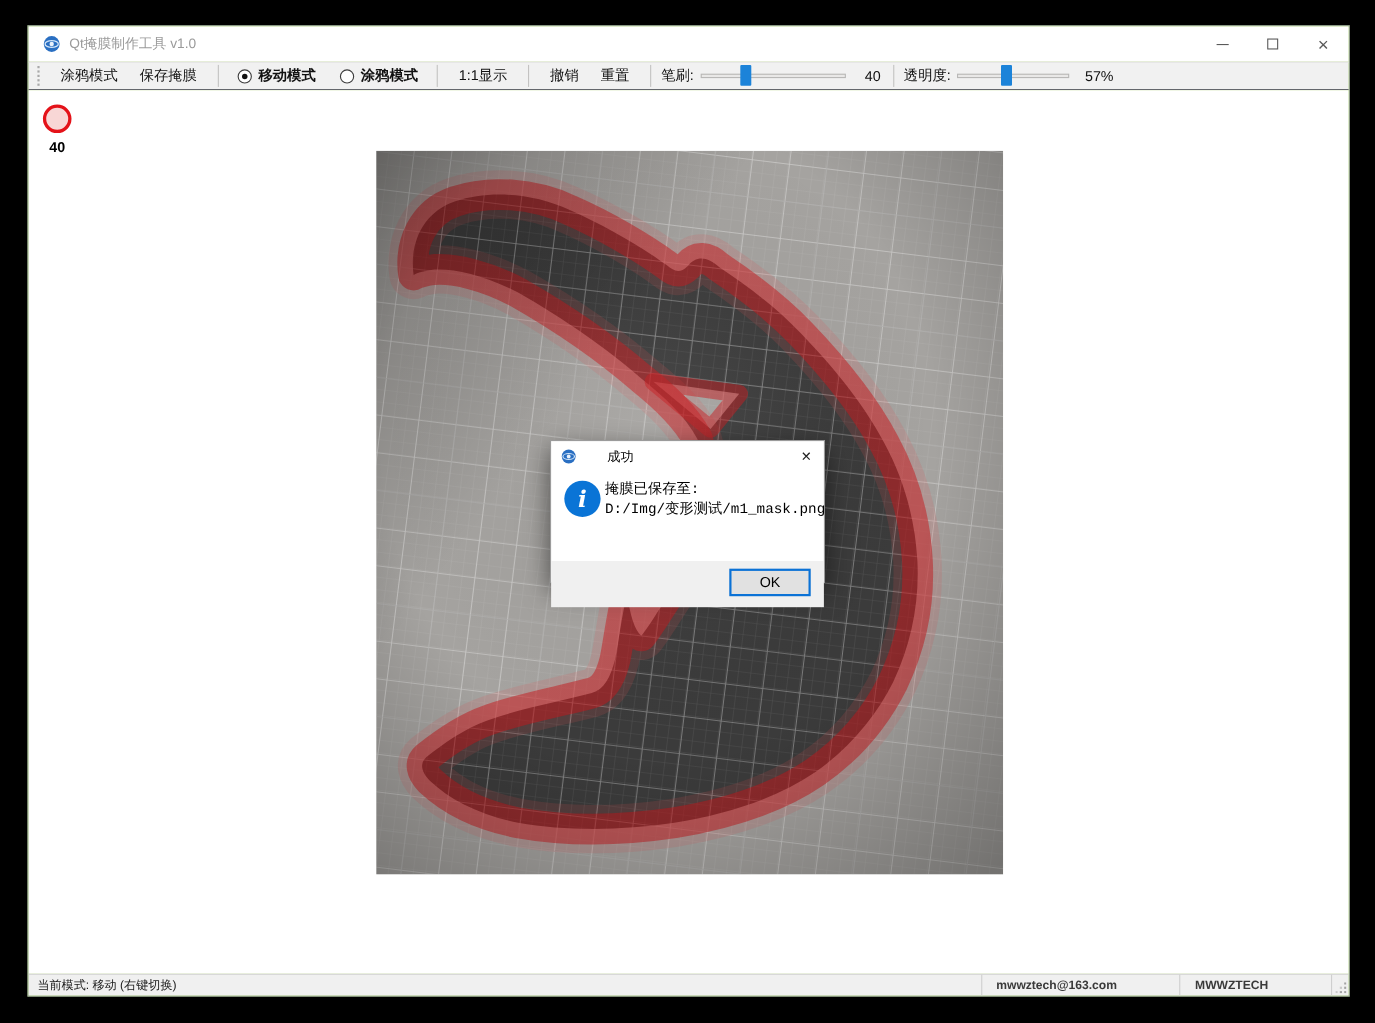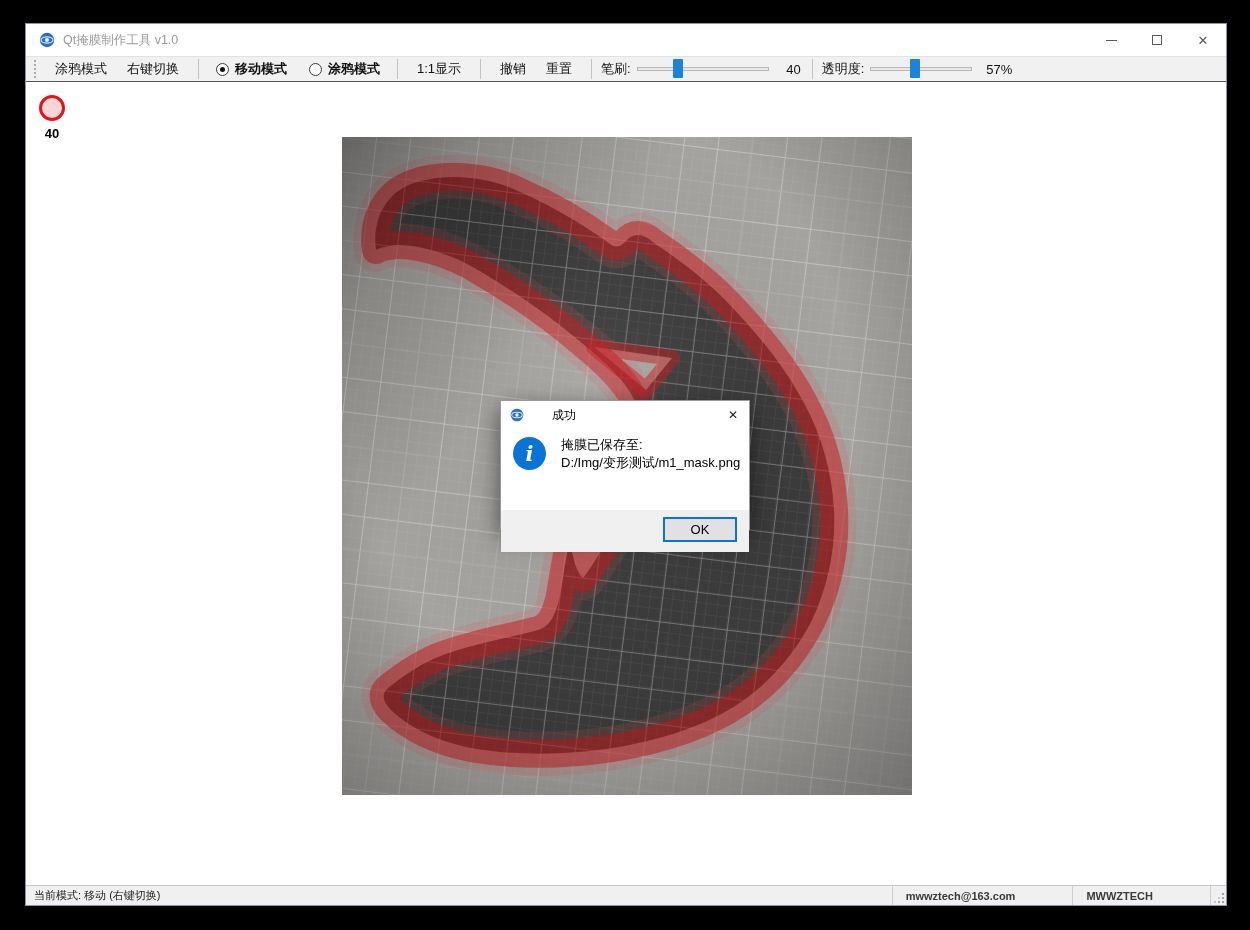--- a/index.html
+++ b/index.html
@@ -45,21 +45,21 @@
     background:#fff; border:1px solid #9b9b9b; box-shadow:0 8px 22px rgba(0,0,0,0.55);
     display:flex; flex-direction:column; font-size:13px;
   }
   .dlg-titlebar { height:28px; display:flex; align-items:center; flex:0 0 auto;gap:21px; }
   .dlg-icon { margin-left:9px; width:14px; height:14px; }
   .dlg-title { margin-left:7px; font-size:12px; color:#000; }
   .dlg-close { margin-left:auto; width:32px; height:28px; display:flex; align-items:center; justify-content:center; color:#222; font-size:12px; }
   .dlg-body { flex:1; display:flex; padding:6px 10px 0 12px; }
   .info-icon { width:33px; height:33px; border-radius:50%; background:#0a74d6; color:#fff; display:flex; align-items:center; justify-content:center;
                font-family:"DejaVu Serif","Liberation Serif",serif; font-size:21px; font-weight:bold; font-style:italic; flex:0 0 auto; margin-top:2px; }
-  .dlg-text { margin-left:15px; line-height:18px; color:#000; padding-top:1px; white-space:nowrap; }
+  .dlg-text { margin-left:4px; line-height:18px; color:#000; padding-top:1px; white-space:nowrap;font-family:Liberation Mono, monospace; }
   .dlg-footer { height:42px; background:#f0f0f0; position:relative; flex:0 0 auto;margin-top:38px; }
   .ok-btn { position:absolute; right:12px; top:7px; width:74px; height:25px; background:#e1e1e1; border:2px solid #0b72d6;
             display:flex; align-items:center; justify-content:center; font-size:13px; color:#000; }
   
   .statusbar { height:20px; background:#f0f0f0; border-top:1px solid #c9c9c9; display:flex; align-items:center; font-size:11px; color:#1a1a1a; flex:0 0 auto; }
   .sb-mode { padding-left:8px; }
   .sb-right { margin-left:auto; display:flex; align-items:center; height:100%;gap:44px; }
   .sb-panel { padding:0 13px; font-weight:bold; color:#3a3a3a; border-left:1px solid #cfcfcf; height:100%; display:flex; align-items:center; }
   .sb-grip { width:16px; height:100%; border-left:1px solid #cfcfcf; display:flex; align-items:flex-end; justify-content:flex-end; padding:0 2px 2px 0; }
 </style>
@@ -81,21 +81,21 @@
       </span>
     <span class="win-btn">
         <span class="glyph-max"></span>
       </span>
     <span class="win-btn glyph-close">✕</span>
   </div>
 
   <div class="toolbar">
     <span class="tb-handle"></span>
     <span class="tb-btn">涂鸦模式</span>
-    <span class="tb-btn">右键切换</span>
+    <span class="tb-btn">保存掩膜</span>
     <span class="tb-sep"></span>
     <span class="radio-row">
       <span class="radio selected"></span>
       <span class="radio-label">移动模式</span>
     </span>
     <span class="radio-row" style="margin-left:14px;">
       <span class="radio"></span>
       <span class="radio-label">涂鸦模式</span>
     </span>
     <span class="tb-sep"></span>

